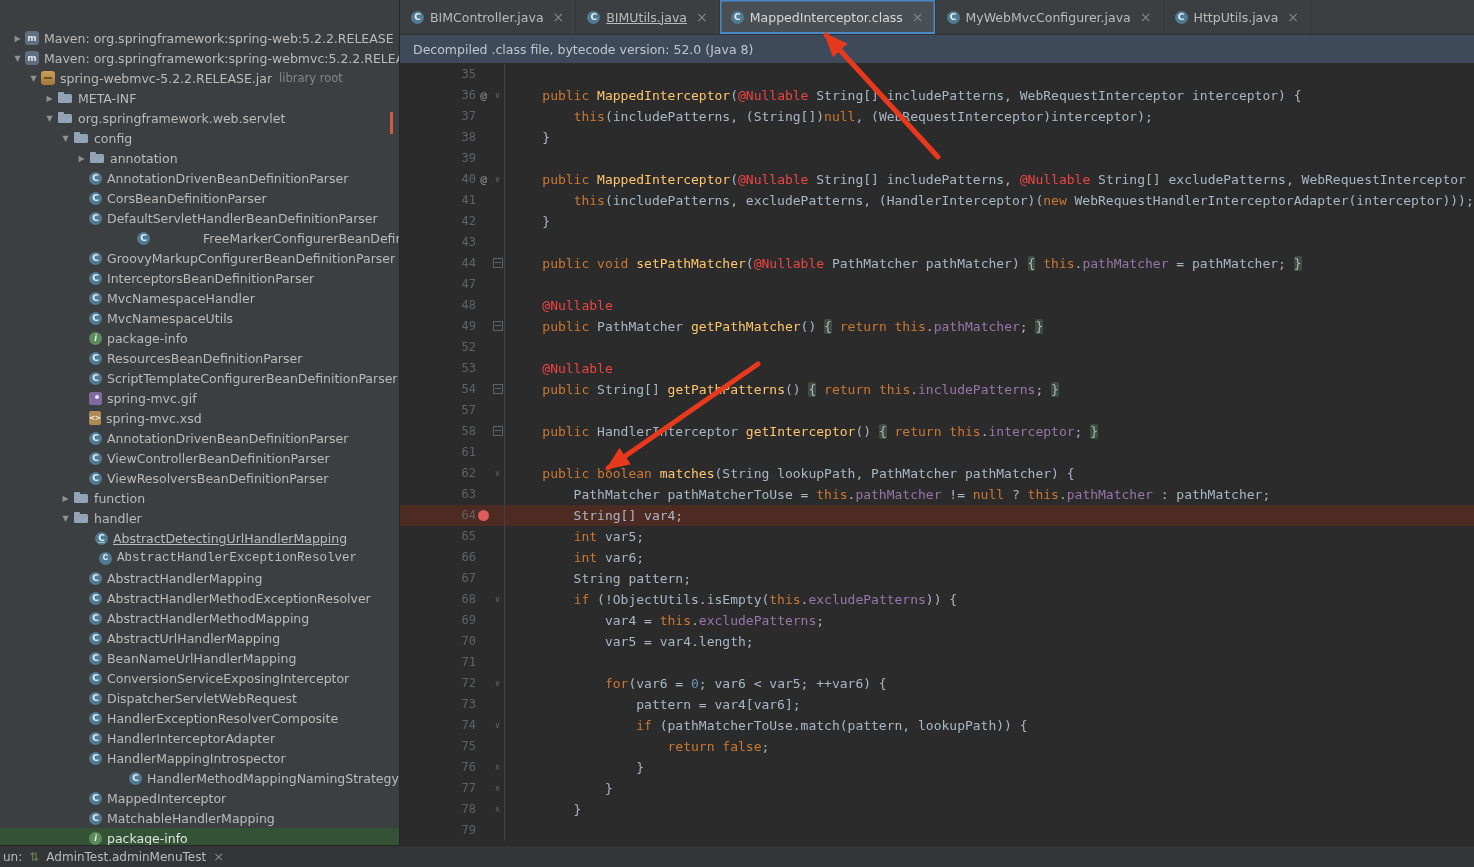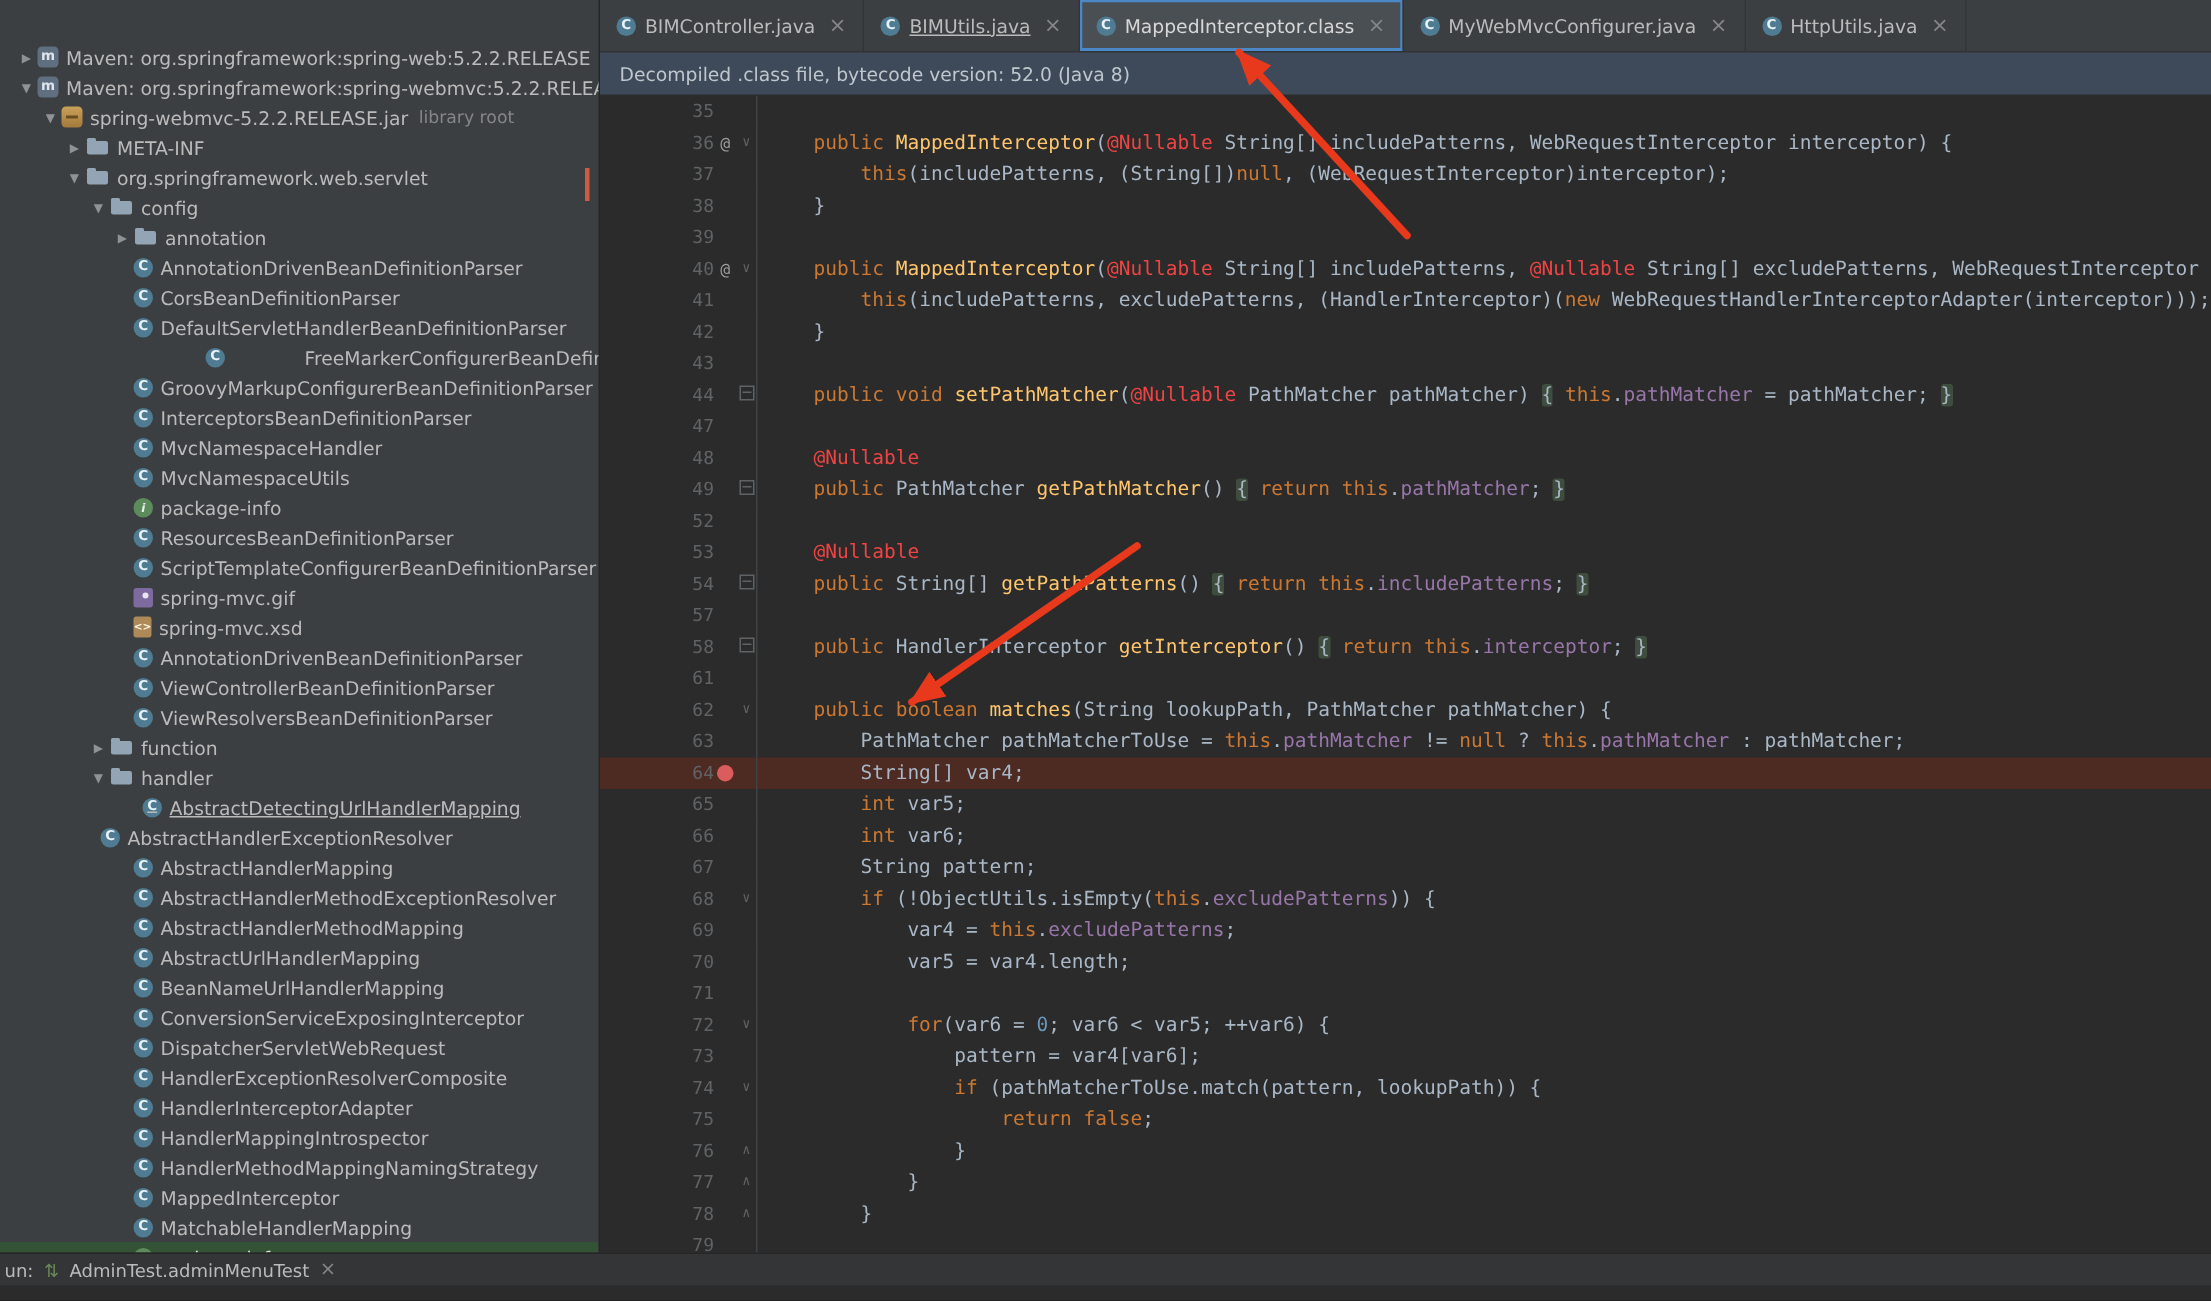--- a/index.html
+++ b/index.html
@@ -65,21 +65,21 @@
   .gmark{width:15px;flex:none;text-align:center;color:#9b9b9b;font-size:11px;position:relative;}
   .bpdot{position:absolute;left:2px;top:5px;width:11px;height:11px;border-radius:50%;background:#db5c5c;}
   .fmark{width:13px;flex:none;text-align:center;color:#606366;font-size:9px;}
   .foldbox{display:inline-block;width:8px;height:8px;border:1px solid #606366;position:relative;top:2px;}
   .foldbox::after{content:"";position:absolute;left:1px;right:1px;top:3px;height:1px;background:#606366;}
   .ctext{flex:1;border-left:1px solid #404345;padding-left:6px;}
   .tp{color:#a9b7c6;} .tk{color:#cc7832;} .ta{color:#ef4444;} .td{color:#ffc66d;}
   .tf{color:#9876aa;} .tn{color:#6897bb;} .tfb{background:#3f4d3f;border-radius:2px;color:#a9b7c6;}
 
   
-  .statusbar{position:absolute;left:0;bottom:10px;width:100%;height:22px;background:#333537;
+  .statusbar{position:absolute;left:0;bottom:0;width:100%;height:22px;background:#333537;
              border-top:1px solid #262626;display:flex;align-items:center;gap:7px;
              padding-left:3px;box-sizing:border-box;font-size:12px;color:#bbbbbb;}
   .sb-icon{color:#6a8759;font-size:12px;}
   .sb-close{color:#848688;font-size:13px;}
 
   
   #arrows{position:absolute;left:0;top:0;width:1474px;height:867px;pointer-events:none;z-index:40;}
 </style>
 </head>
 <body>
@@ -212,21 +212,21 @@
         <div class="tree-row" style="padding-left: 58px;">
           <span class="arrow">▼</span>
           <span class="ic ic-package"></span>
           <span class="lbl">handler</span>
         </div>
         <div class="tree-row" style="padding-left: 80px; text-decoration: underline;">
           <span class="arrow"></span>
           <span class="ic ic-class"></span>
           <span class="lbl">AbstractDetectingUrlHandlerMapping</span>
         </div>
-        <div class="tree-row" style="padding-left: 52px;">
+        <div class="tree-row" style="padding-left: 84px; font-family: Liberation Mono, monospace;">
           <span class="arrow"></span>
           <span class="ic ic-class"></span>
           <span class="lbl">AbstractHandlerExceptionResolver</span>
         </div>
         <div class="tree-row" style="padding-left: 74px;">
           <span class="arrow"></span>
           <span class="ic ic-class"></span>
           <span class="lbl">AbstractHandlerMapping</span>
         </div>
         <div class="tree-row" style="padding-left: 74px;">
@@ -267,21 +267,21 @@
         <div class="tree-row" style="padding-left: 74px;">
           <span class="arrow"></span>
           <span class="ic ic-class"></span>
           <span class="lbl">HandlerInterceptorAdapter</span>
         </div>
         <div class="tree-row" style="padding-left: 74px;">
           <span class="arrow"></span>
           <span class="ic ic-class"></span>
           <span class="lbl">HandlerMappingIntrospector</span>
         </div>
-        <div class="tree-row" style="padding-left: 74px;">
+        <div class="tree-row" style="padding-left: 114px;">
           <span class="arrow"></span>
           <span class="ic ic-class"></span>
           <span class="lbl">HandlerMethodMappingNamingStrategy</span>
         </div>
         <div class="tree-row" style="padding-left: 74px;">
           <span class="arrow"></span>
           <span class="ic ic-class"></span>
           <span class="lbl">MappedInterceptor</span>
         </div>
         <div class="tree-row" style="padding-left: 74px;">

